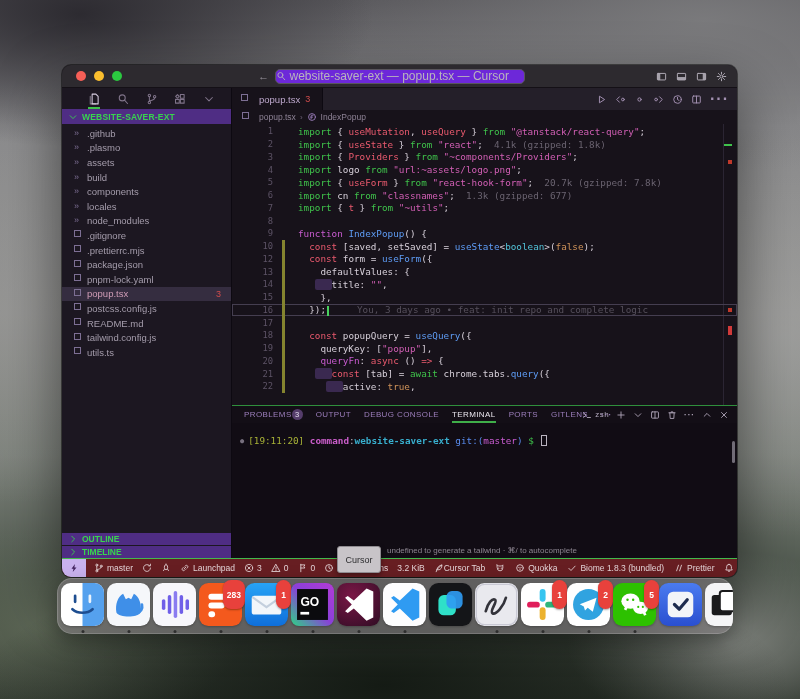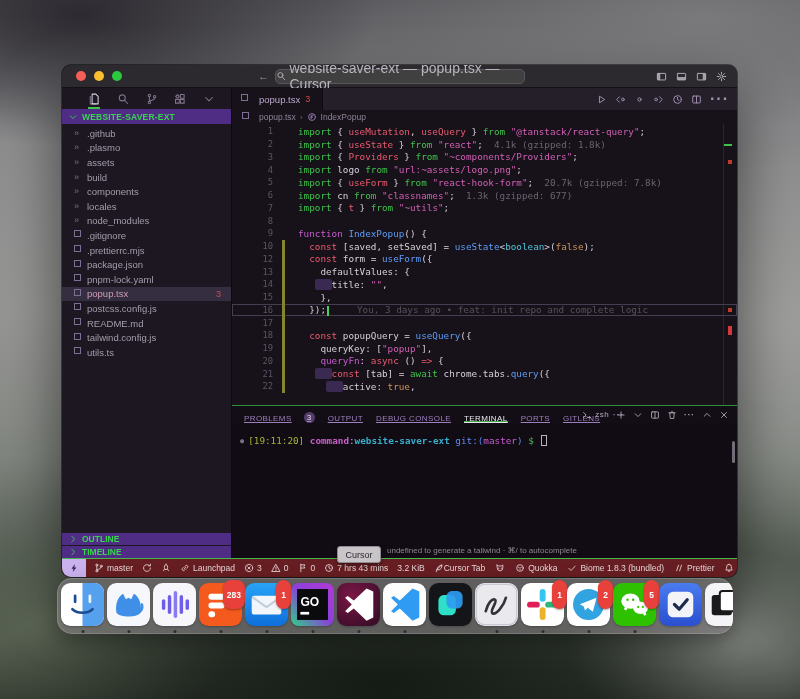--- a/index.html
+++ b/index.html
@@ -19,22 +19,22 @@
   .window{position:absolute;left:62px;top:65px;width:675px;height:512px;border-radius:9px;
     background:#17121a;box-shadow:0 28px 60px rgba(0,0,0,.55),0 0 0 1px rgba(0,0,0,.45);
     overflow:hidden;display:flex;flex-direction:column}
   .titlebar{height:23px;flex:none;background:#2d2a2f;border-bottom:1px solid #141016;
     display:flex;align-items:center;position:relative;color:#b5b1b8}
   .lights{display:flex;gap:8px;margin-left:14px}
   .light{width:10px;height:10px;border-radius:50%}
   .light.r{background:#f65f57}.light.y{background:#fbbe2e}.light.g{background:#2bc840}
   .navarrows{position:absolute;left:196px;display:flex;gap:14px;font-size:11px;color:#9a959e}
   .searchpill{position:absolute;left:50%;transform:translateX(-50%);width:250px;height:15px;
-    background:#404040;border:1px solid #59565c;border-radius:5px;display:flex;align-items:center;
-    justify-content:flex-start;gap:4px;font-size:14px;color:#b9b5bc}
+    background:#6d28d9;border:1px solid #59565c;border-radius:5px;display:flex;align-items:center;
+    justify-content:flex-start;gap:4px;font-size:12px;color:#b9b5bc}
   .tb-icons{position:absolute;right:10px;display:flex;gap:9px;align-items:center;color:#b3aeb8}
   .main{flex:1;display:flex;min-height:0}
   
   .sidebar{width:170px;flex:none;background:#1c1721;border-right:1px solid #0d0911;display:flex;flex-direction:column}
   .activity{height:21px;flex:none;display:flex;align-items:center;justify-content:space-between;
     padding:0 16px 0 26px;color:#7f7389}
   .aicon{position:relative;display:flex;align-items:center}
   .aicon.active{color:#d7cde0}
   .aicon.active:after{content:"";position:absolute;left:0;right:0;bottom:-4px;height:2px;background:#3fc24b}
   .sb-header{height:15px;flex:none;background:#4f2d84;color:#38d44e;font-weight:bold;font-size:8.5px;
@@ -72,21 +72,21 @@
   .tk-gray{color:#6a6370}
   .tk-hl{background:#3a2950;border-radius:2px}
   .caret{display:inline-block;width:2px;height:10px;background:#48d15e;vertical-align:middle;margin-left:1px}
   .blame{color:#56505c;margin-left:28px}
   .ruler{position:absolute;top:0;bottom:0;right:13px;width:1px;background:#2b2533}
   .rmark{position:absolute;right:5px}
   
   .panel{height:153px;flex:none;border-top:1px solid #2f8f3c;background:#130e16;display:flex;flex-direction:column}
   .ptabs{height:17px;flex:none;display:flex;align-items:center;gap:13px;padding-left:12px;
     font-size:8px;letter-spacing:.4px;color:#9d7fbd;position:relative}
-  .ptab{display:flex;align-items:flex-end;gap:12px;height:100%;text-decoration:underline;}
+  .ptab{display:flex;align-items:center;gap:0;height:100%;}
   .ptab.act{color:#e9e5ed;box-shadow:inset 0 -2px 0 #3fae49}
   .pbadge{background:#553d6b;color:#e6dff0;border-radius:7px;min-width:11px;height:11px;font-size:7.5px;
     display:flex;align-items:center;justify-content:center;padding:0 2px}
   .pctrl{position:absolute;right:8px;display:flex;align-items:center;gap:7px;color:#b3a9bd;font-size:8px}
   .pbody{flex:1;position:relative;background:#110c14;font-family:"DejaVu Sans Mono",monospace;font-size:9.3px}
   .prompt{position:absolute;left:8px;top:12px;display:flex;align-items:center;white-space:pre}
   .pr-deco{color:#77707e;font-size:7px;margin-right:4px}
   .pr-time{color:#a9b337}.pr-user{color:#cb5ecb;font-weight:bold}.pr-sep{color:#b9b3bf}
   .pr-dir{color:#38aecd;font-weight:bold}.pr-git{color:#5a8df0}.pr-branch{color:#c95cd1}.pr-dollar{color:#3fc24b}
   .tcaret{display:inline-block;width:6px;height:11px;border:1px solid #b9b3bf;margin-left:2px}
@@ -94,21 +94,21 @@
   .hint{position:absolute;left:155px;bottom:3px;font-size:8px;color:#8d8691;font-family:"Liberation Sans",sans-serif}
   
   .statusbar{height:19px;flex:none;background:#671e22;border-top:1px solid #43b94c;display:flex;
     align-items:center;color:#e3d3d6;font-size:8.5px;padding-right:8px}
   .sgroup{display:flex;align-items:center;height:100%}
   .sgroup.left{flex:1;gap:9px}
   .sgroup.right{gap:10px}
   .sitem{display:flex;align-items:center;gap:3px;white-space:nowrap}
   .sitem.pill{background:#c9b2ee;color:#42235f;height:100%;padding:0 7px;margin-right:-1px}
   
-  .tooltip{position:absolute;left:337px;top:546px;width:44px;height:17px;background:#c8c4c8;
+  .tooltip{position:absolute;left:337px;top:546px;width:44px;height:27px;background:#c8c4c8;
     border:1px solid #8f8b90;border-radius:3px;color:#2c2c2e;font-size:9px;display:flex;
     align-items:center;justify-content:center;z-index:60;box-shadow:0 2px 5px rgba(0,0,0,.4)}
   
   .dock{position:absolute;left:57px;top:578px;width:676px;height:56px;border-radius:15px;
     background:rgba(137,132,136,.58);box-shadow:inset 0 0 0 1px rgba(255,255,255,.16),0 8px 20px rgba(0,0,0,.28);
     display:flex;gap:3px;padding:5px 0 0 4px;overflow:hidden;z-index:40}
   .dapp{position:relative;width:43px;height:43px;flex:none}
   .dapp svg{width:43px;height:43px;display:block;filter:drop-shadow(0 1px 1px rgba(0,0,0,.25))}
   .dbadge{position:absolute;top:-3px;right:-3px;min-width:15px;height:29px;border-radius:8px;background:#e8413c;
     color:#fff;font-size:8.5px;font-weight:bold;display:flex;align-items:center;justify-content:center;

